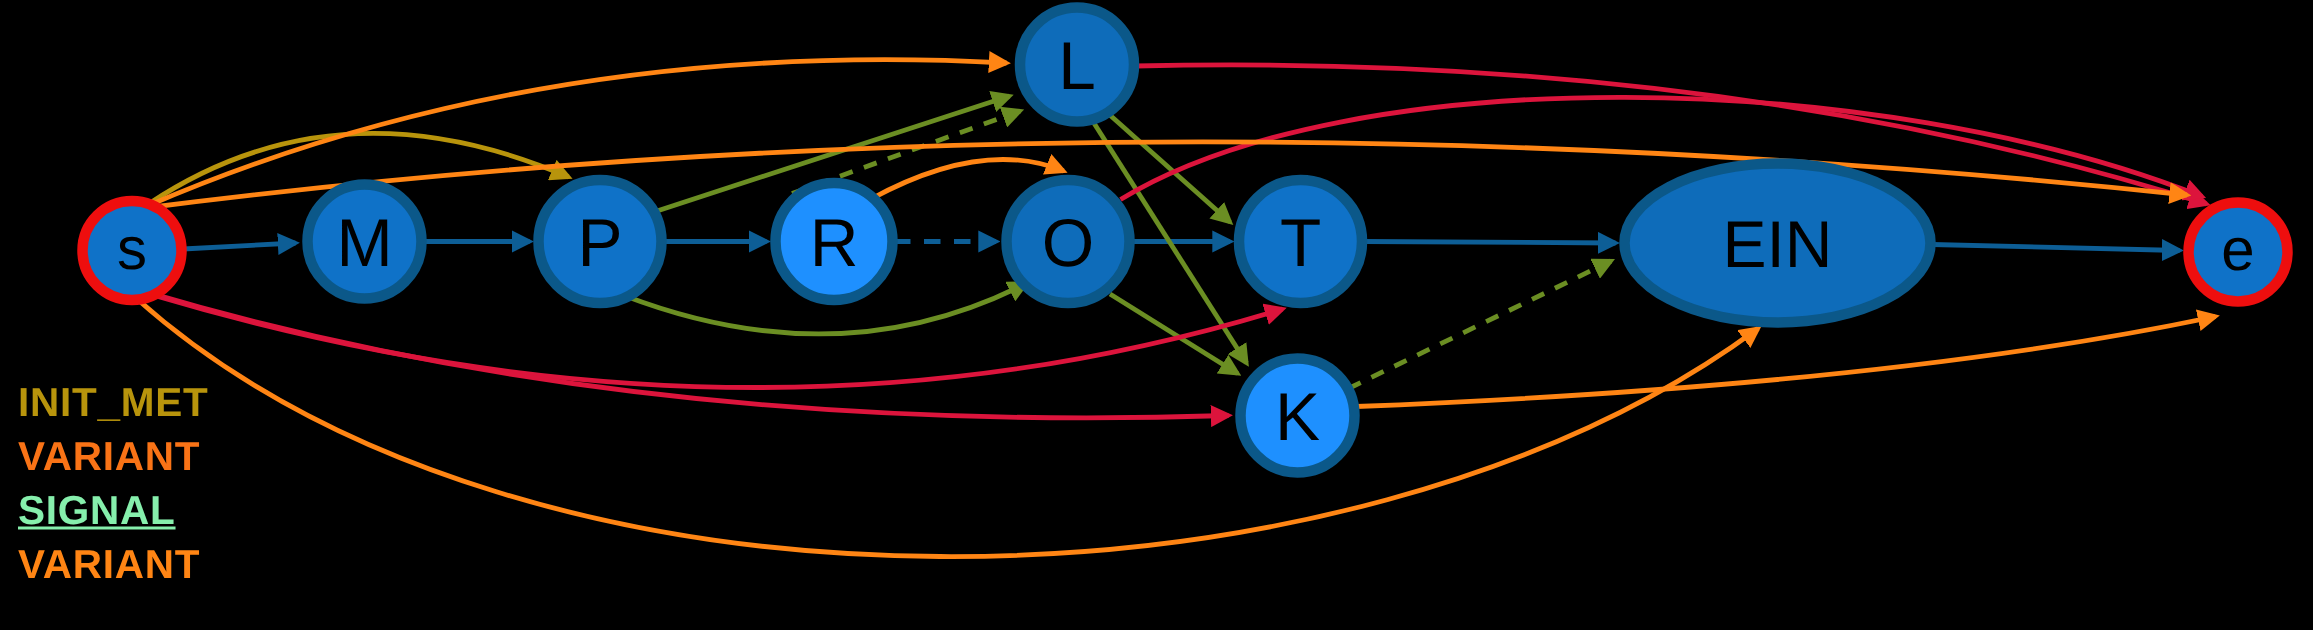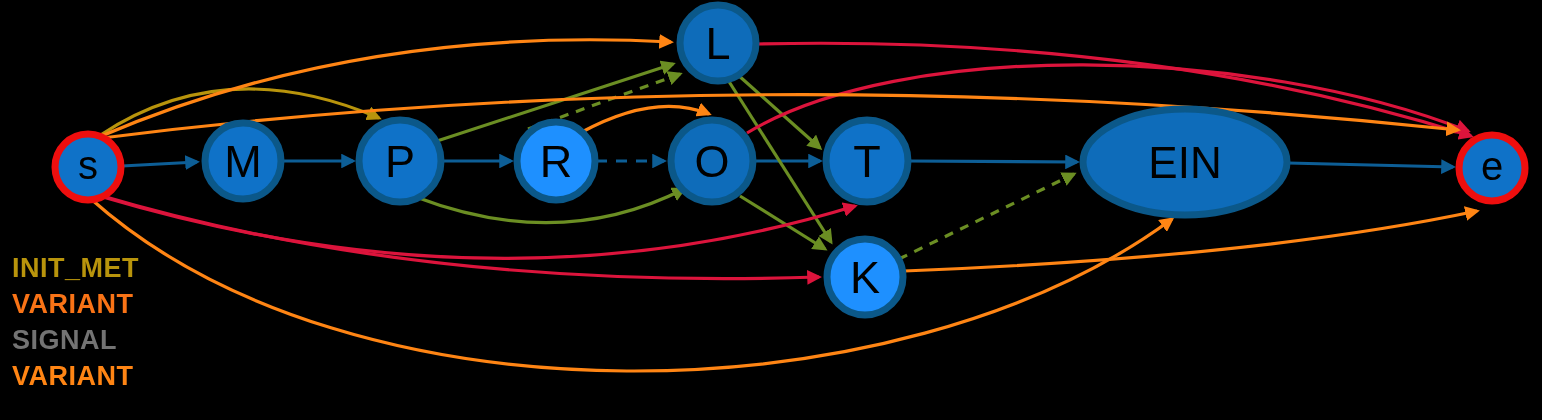--- a/index.html
+++ b/index.html
@@ -110,19 +110,19 @@
     </svg>
 
   <div class="legend">
     <div class="legend-item">
       <span class="legend-label" style="color: rgb(184, 148, 12);">INIT_MET</span>
     </div>
     <div class="legend-item">
       <span class="legend-label" style="color: #f97316;">VARIANT</span>
     </div>
     <div class="legend-item">
-      <span class="legend-label" style="color: #737373;">SIGNAL</span>
+      <span class="legend-label" style="color: #86efac; text-decoration: underline;">SIGNAL</span>
     </div>
     <div class="legend-item">
       <span class="legend-label" style="color: rgb(255, 133, 20);">VARIANT</span>
     </div>
   </div>
 </div>
 
 </body></html>

